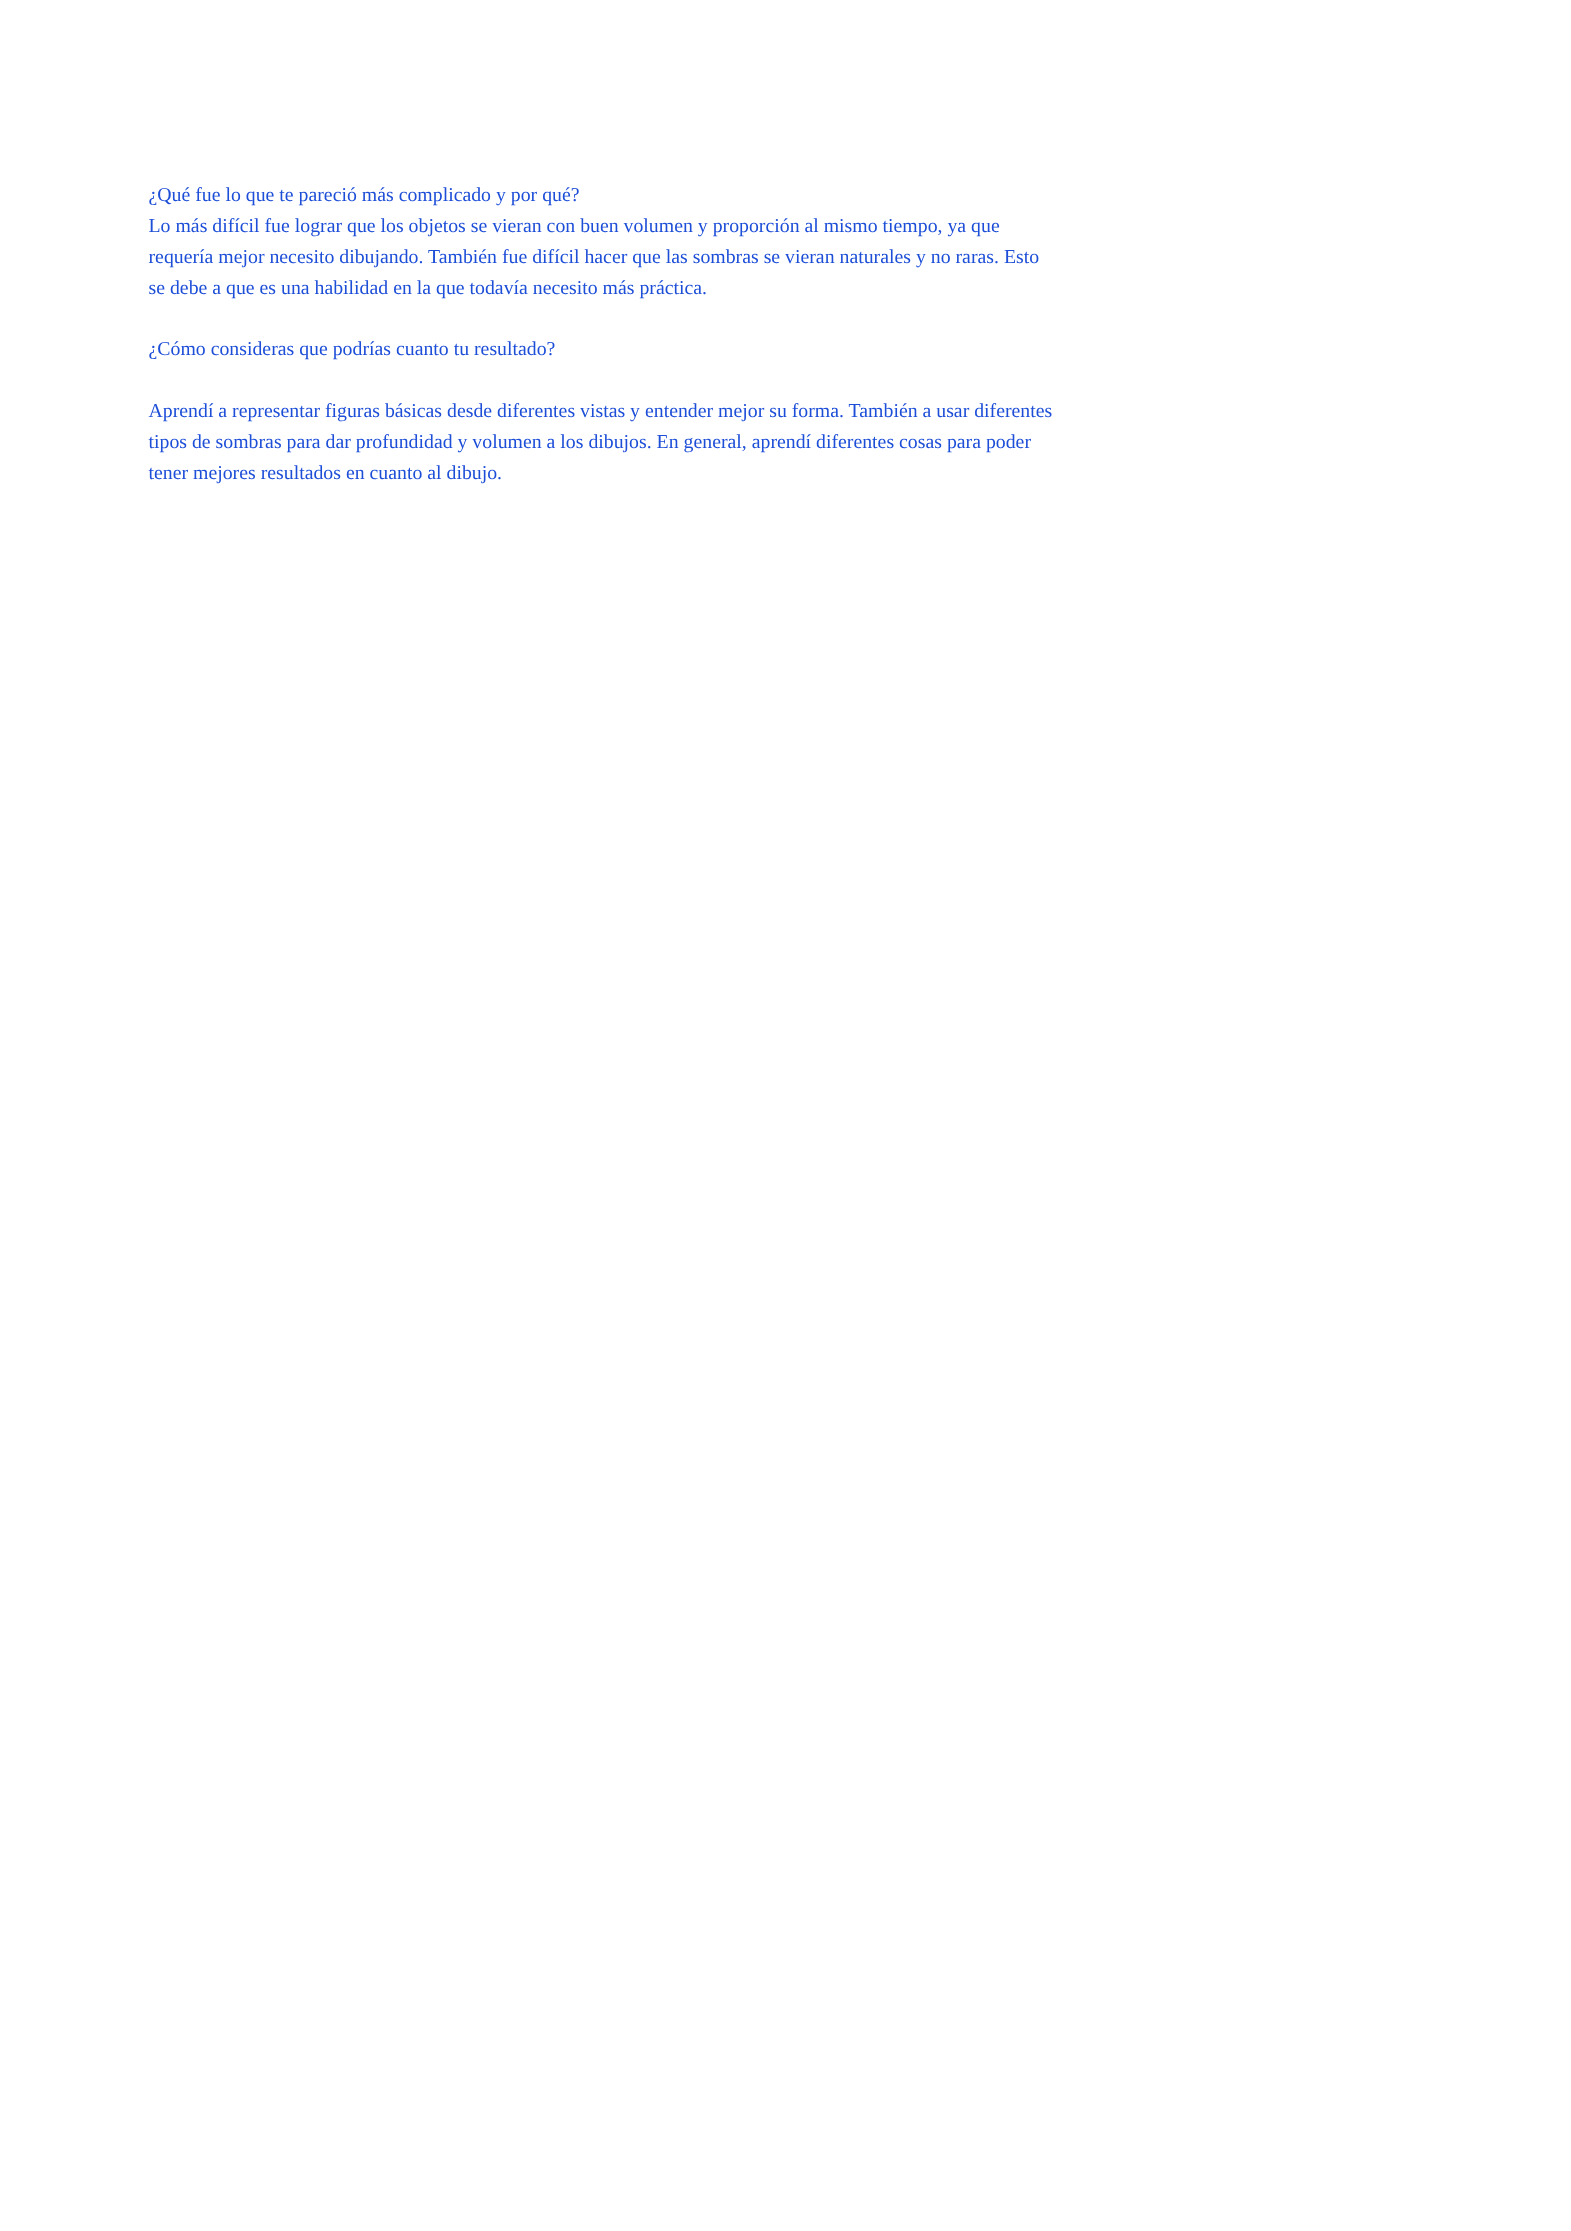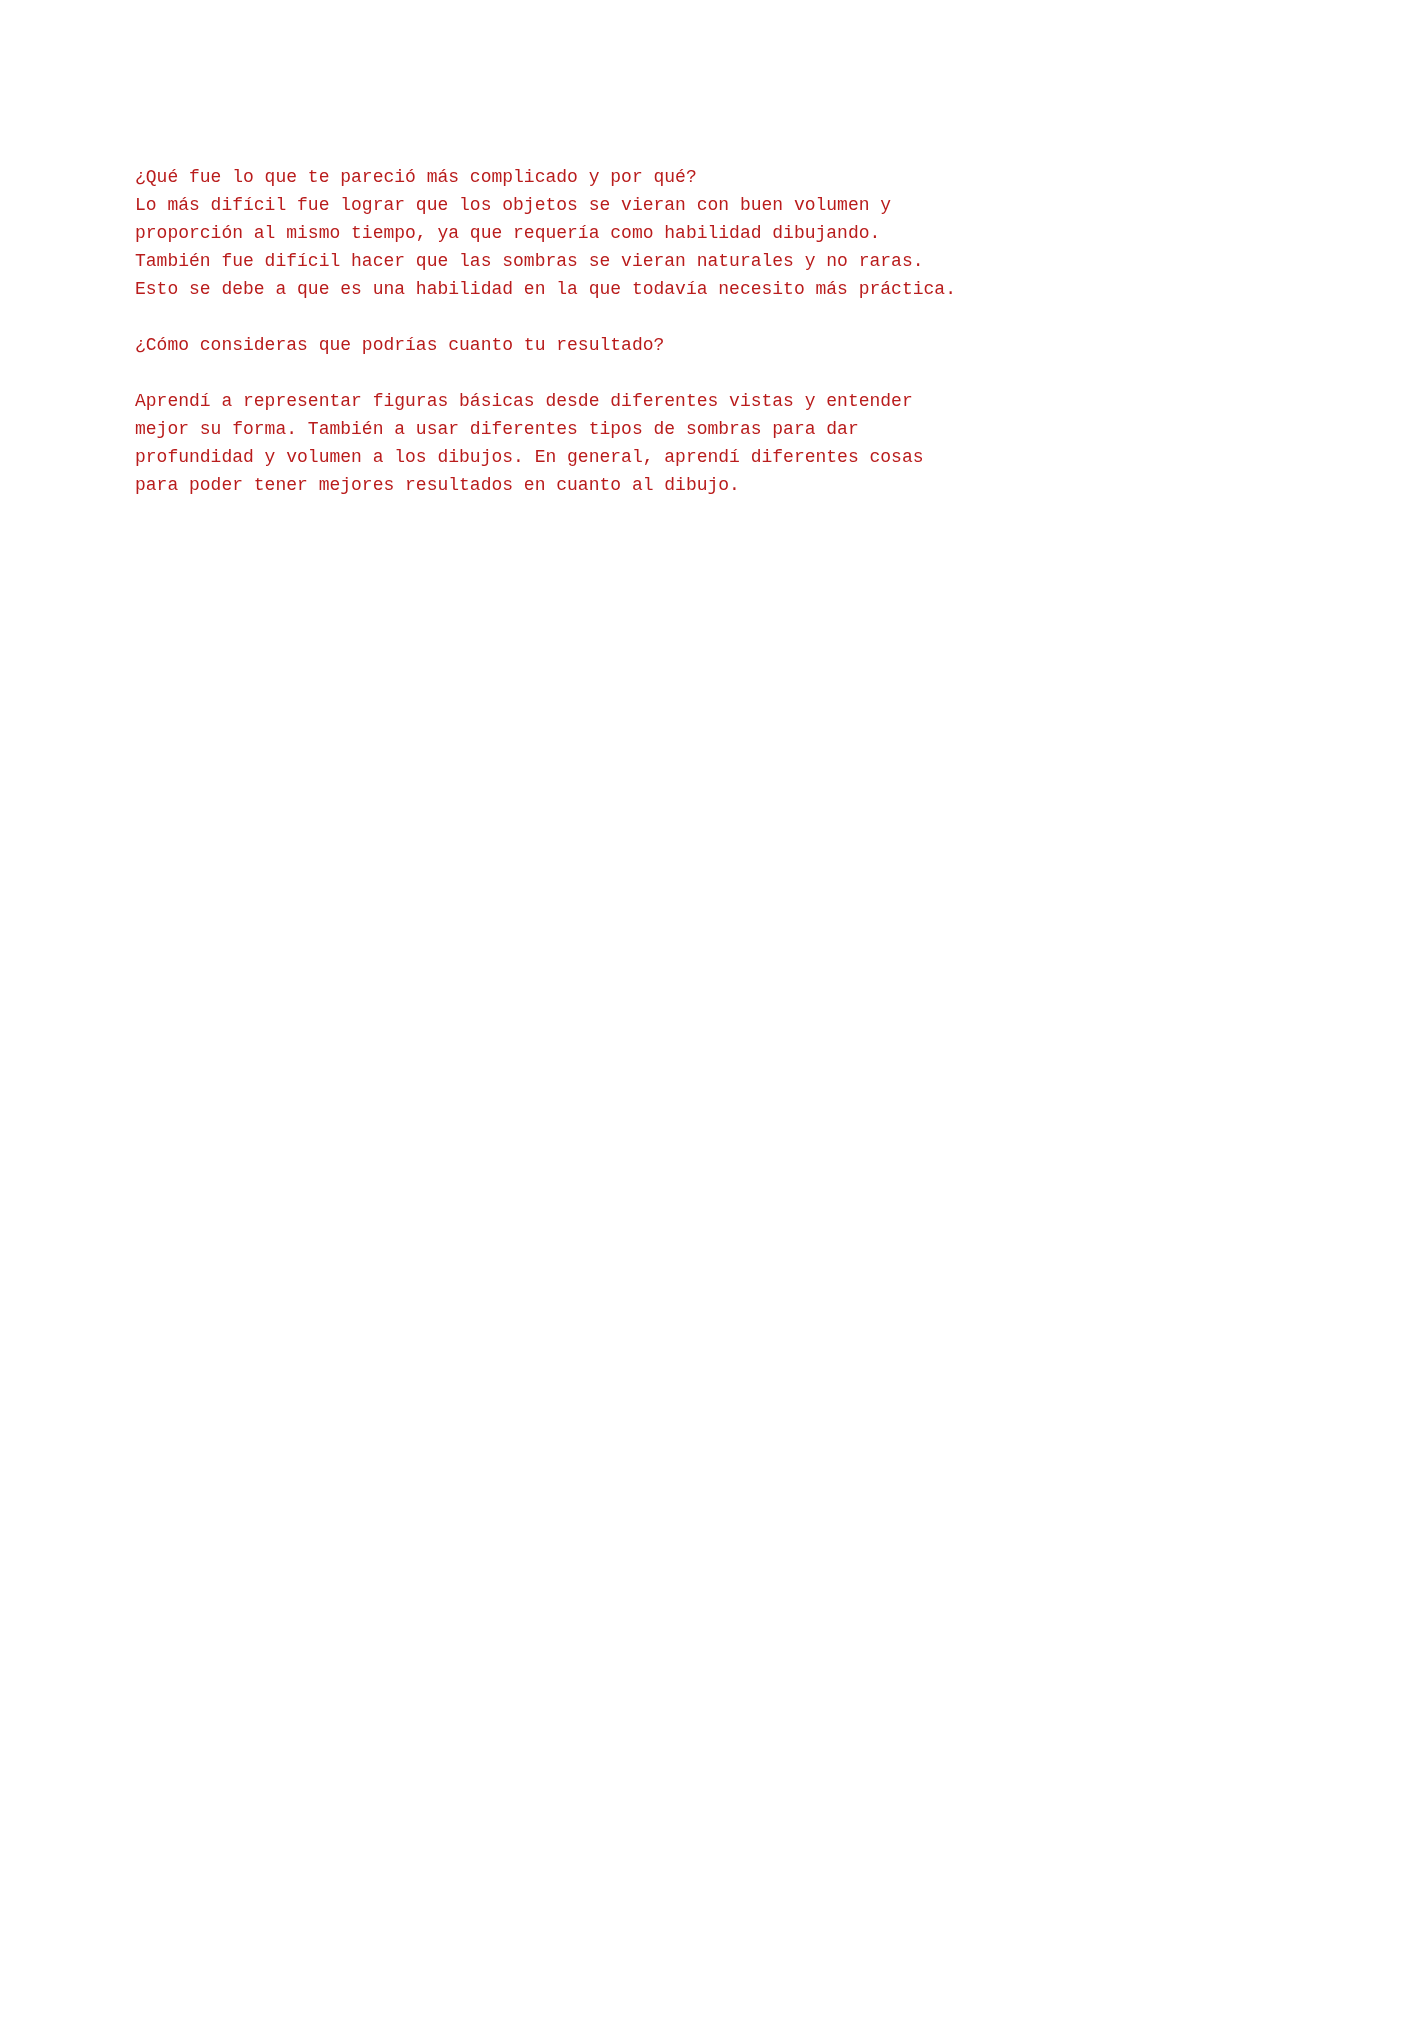--- a/index.html
+++ b/index.html
@@ -6,22 +6,22 @@
     margin: 0;
     padding: 0;
     background: #ffffff;
   }
   .page {
     position: relative;
     width: 1427px;
     height: 2028px;
     background: #ffffff;
     overflow: hidden;
-    font-family: Liberation Mono, monospace;
-    color: #b91c1c;
+    font-family: Liberation Serif, serif;
+    color: #1d4ed8;
   }
   .doc-content {
     position: absolute;
     top: 163px;
     left: 135px;
     width: 825px;
     font-size: 18px;
     line-height: 28px;
   }
   .doc-content p {
@@ -42,21 +42,21 @@
   }
 </style>
 </head>
 <body>
 
 <div class="page">
   <main class="doc-content">
 
     <section>
       <p class="question">¿Qué fue lo que te pareció más complicado y por qué?</p>
-      <p class="answer tight">Lo más difícil fue lograr que los objetos se vieran con buen volumen y proporción al mismo tiempo, ya que requería como habilidad dibujando. También fue difícil hacer que las sombras se vieran naturales y no raras. Esto se debe a que es una habilidad en la que todavía necesito más práctica.</p>
+      <p class="answer tight">Lo más difícil fue lograr que los objetos se vieran con buen volumen y proporción al mismo tiempo, ya que requería mejor necesito dibujando. También fue difícil hacer que las sombras se vieran naturales y no raras. Esto se debe a que es una habilidad en la que todavía necesito más práctica.</p>
     </section>
 
     <section>
       <p class="question gap-1">¿Cómo consideras que podrías cuanto tu resultado?</p>
     </section>
 
     <section>
       <p class="answer gap-1">Aprendí a representar figuras básicas desde diferentes vistas y entender mejor su forma. También a usar diferentes tipos de sombras para dar profundidad y volumen a los dibujos. En general, aprendí diferentes cosas para poder tener mejores resultados en cuanto al dibujo.</p>
     </section>
 

